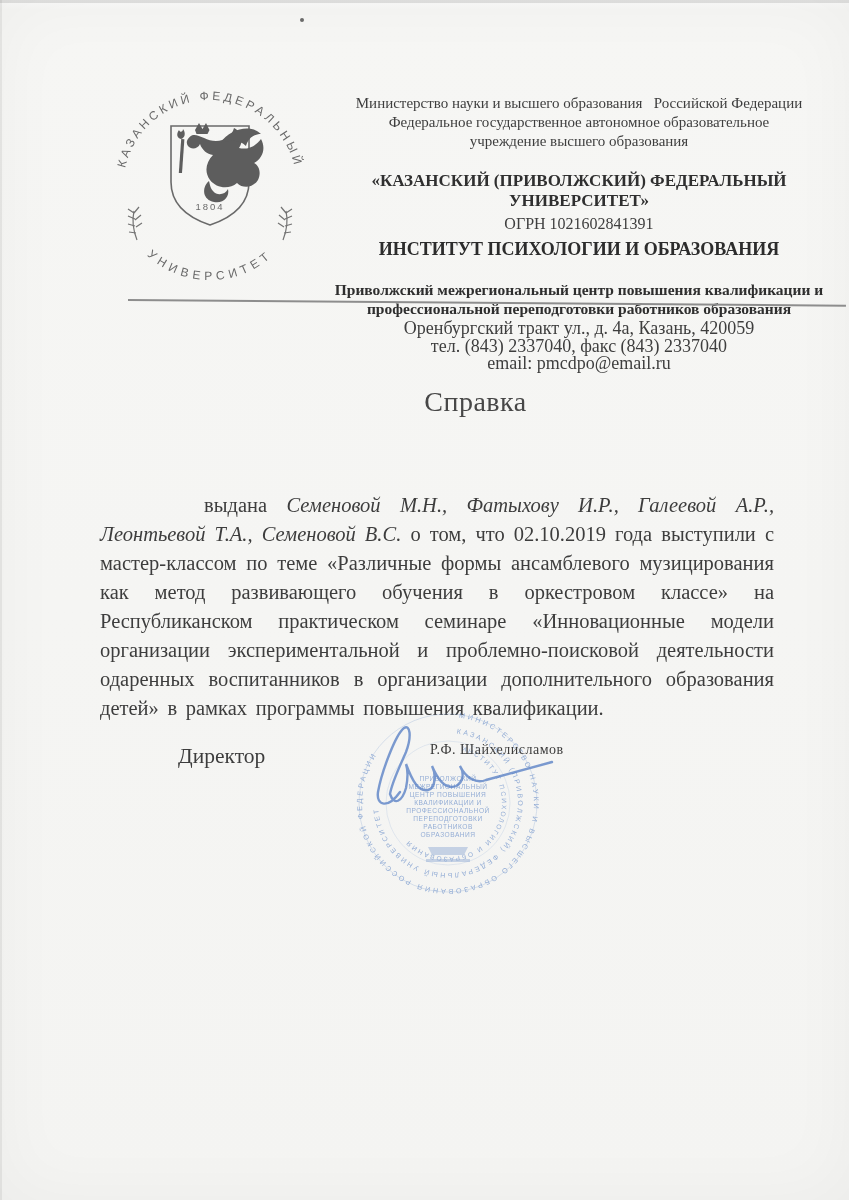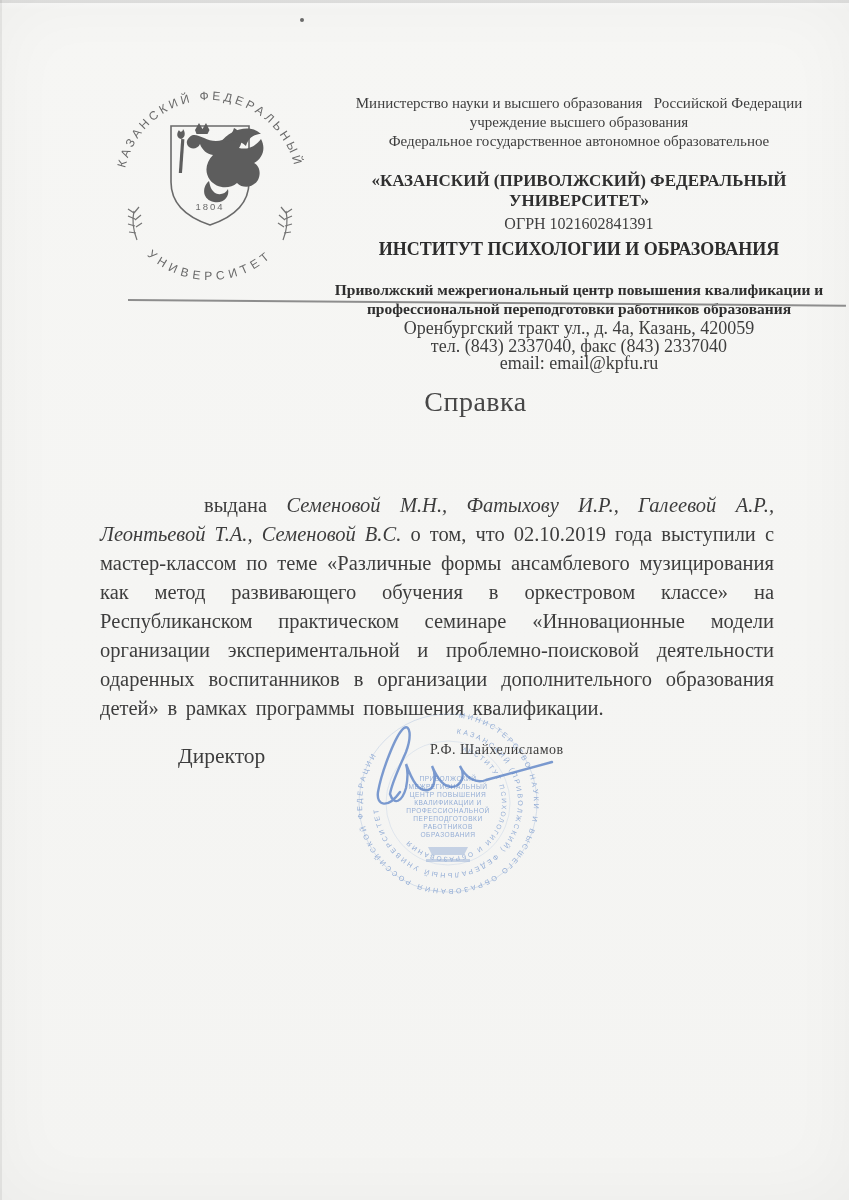--- a/index.html
+++ b/index.html
@@ -69,30 +69,30 @@
       <path d="M92,50 l4,-7 3.5,6 3.5,-6 3.5,7 -2,4 -11,0 z"></path>
       <path d="M90,55 C85,57 82,62 85,66 C88,70 95,69 97,64 C99,70 104,74 110,75 C103,82 101,92 107,100 C113,108 126,110 134,103 C140,109 150,108 155,100 C158,94 157,86 151,83 C160,78 163,68 158,59 C152,67 144,70 136,68 C141,60 139,52 131,48 C129,56 122,61 113,61 C104,61 96,54 90,55 Z"></path>
       <path d="M117,63 C128,48 148,44 158,54 C150,54 145,59 143,66 C136,59 126,60 117,63 Z"></path>
       <path d="M106,101 C98,108 100,120 111,122 C120,124 127,117 125,109 C122,115 114,116 110,111 C107,108 107,104 106,101 Z"></path>
     </g>
     <text x="107" y="130" text-anchor="middle" font-family="Liberation Sans, DejaVu Sans, sans-serif" font-size="9.5" letter-spacing="2" fill="#6a6a6a">1804</text>
   </svg>
 
   <div class="hdr">
     <div class="h-sm">Министерство науки и высшего образования   Российской Федерации</div>
+    <div class="h-sm">Федеральное государственное автономное образовательное</div>
     <div class="h-sm">учреждение высшего образования</div>
-    <div class="h-sm">Федеральное государственное автономное образовательное</div>
     <div class="h-univ">«КАЗАНСКИЙ (ПРИВОЛЖСКИЙ) ФЕДЕРАЛЬНЫЙ УНИВЕРСИТЕТ»</div>
     <div class="h-ogrn">ОГРН 1021602841391</div>
     <div class="h-inst">ИНСТИТУТ ПСИХОЛОГИИ И ОБРАЗОВАНИЯ</div>
     <div class="h-center" style="margin-top:20px">Приволжский межрегиональный центр повышения квалификации и</div>
     <div class="h-center" style="margin-top:0">профессиональной переподготовки работников образования</div>
     <div class="h-addr" style="margin-top:2px">Оренбургский тракт ул., д. 4а, Казань, 420059</div>
     <div class="h-addr">тел. (843) 2337040, факс (843) 2337040</div>
-    <div class="h-addr">email: email@kpfu.ru</div>
+    <div class="h-addr">email: pmcdpo@email.ru</div>
   </div>
 
   <div class="rule"></div>
 
   <div class="doc-title">Справка</div>
 
   <p class="body-text"><span>выдана</span> <span class="names">Семеновой М.Н., Фатыхову И.Р., Галеевой А.Р., Леонтьевой Т.А., Семеновой В.С.</span> <span>о том, что 02.10.2019 года выступили с мастер-классом по теме «Различные формы ансамблевого музицирования как метод развивающего обучения в оркестровом классе» на Республиканском практическом семинаре «Инновационные модели организации экспериментальной и проблемно-поисковой деятельности одаренных воспитанников в организации дополнительного образования детей» в рамках программы повышения квалификации.</span></p>
 
   <svg class="stamp-svg" viewBox="0 0 192 192">
     <defs>

